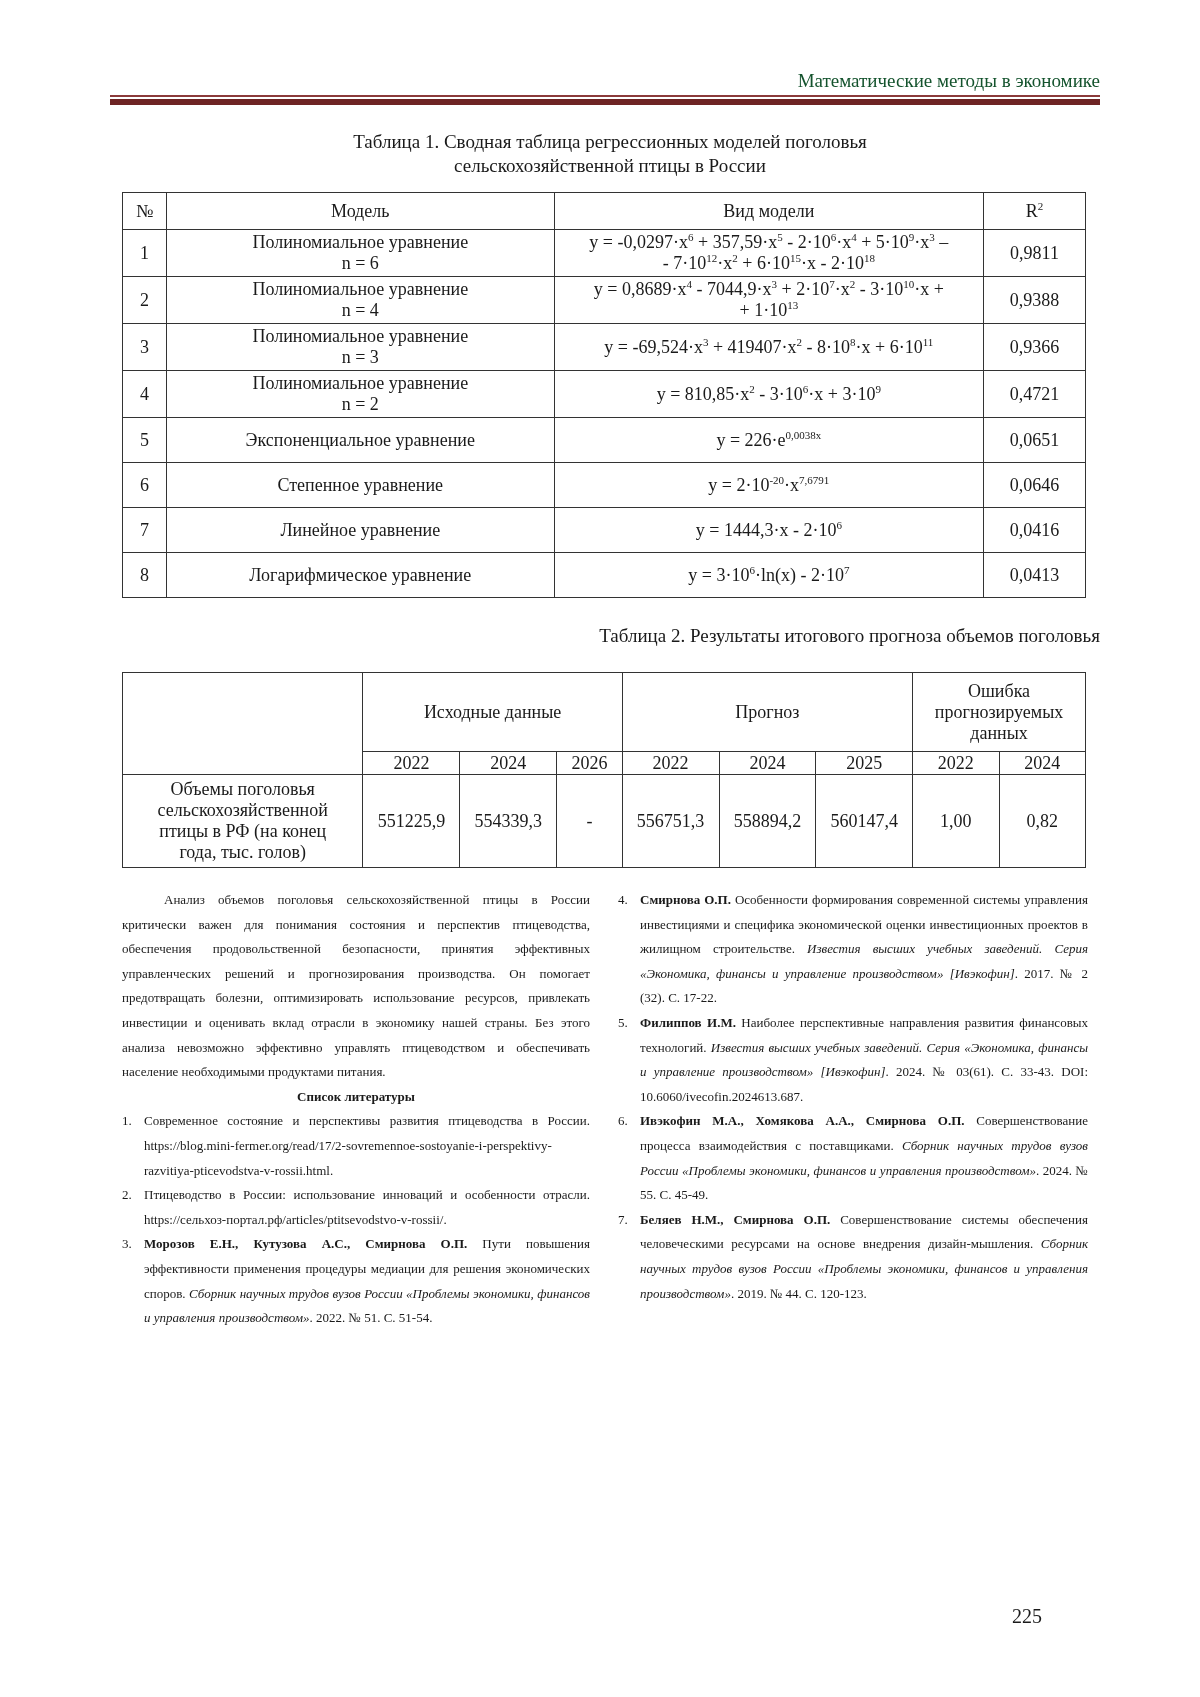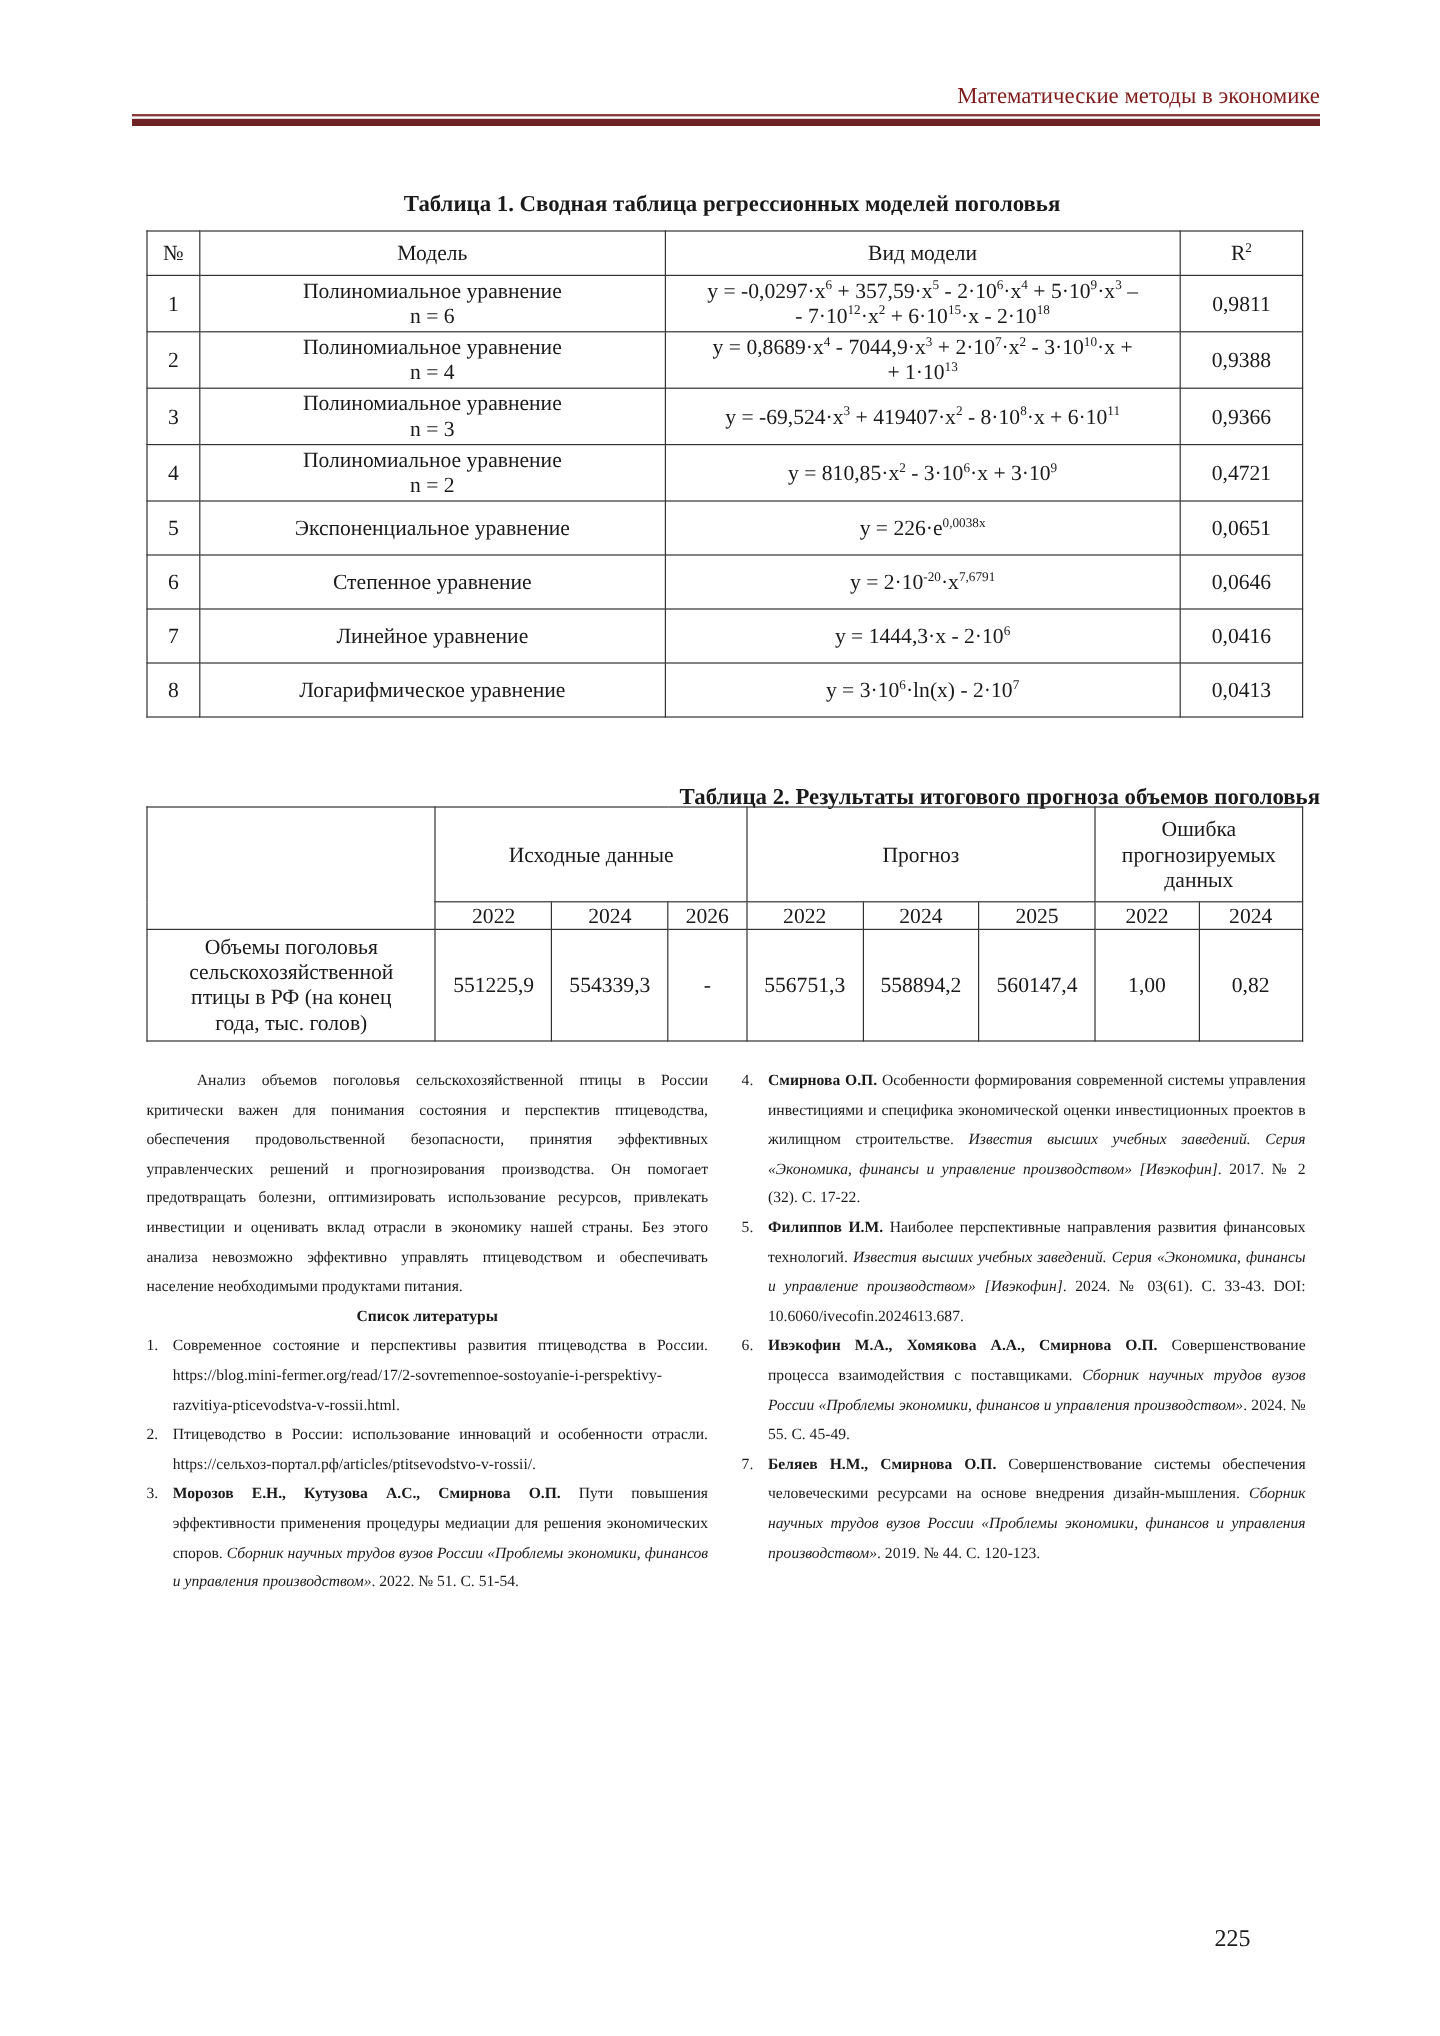--- a/index.html
+++ b/index.html
@@ -1,26 +1,26 @@
 <!DOCTYPE html>
 <html><head>
 <meta charset="utf-8">
 <style>
   html, body { margin: 0; padding: 0; background: #ffffff; }
   body { width: 1200px; height: 1697px; position: relative; overflow: hidden;
          font-family: "Liberation Serif", "DejaVu Serif", serif; color: #1a1a1a; }
 
   .running-head { position: absolute; left: 110px; top: 70px; width: 990px; text-align: right;
-                  font-size: 19px; color: #7f1d1d; }
+                  font-size: 19px; color: #14532d; }
   .head-rule { position: absolute; left: 110px; top: 95px; width: 990px; height: 10px; }
   .head-rule .thin { position: absolute; left: 0; right: 0; top: 0; height: 2px; background: #8b3a3a; }
   .head-rule .thick { position: absolute; left: 0; right: 0; top: 4px; height: 6px; background: #6e2424; }
 
-  .caption { position: absolute; left: 120px; width: 980px; text-align: center; font-weight: bold;
-             font-size: 19px; line-height: 24px; margin-top: 29px; }
+  .caption { position: absolute; left: 120px; width: 980px; text-align: center; font-weight: normal;
+             font-size: 19px; line-height: 24px; }
   .cap1 { top: 130px; }
   .cap2 { top: 624px; text-align: right; }
 
   table { border-collapse: collapse; position: absolute; font-size: 18px; }
   td, th { border: 1.5px solid #333; text-align: center; vertical-align: middle; font-weight: normal;
            padding: 0 4px; line-height: 21px; }
   sup { font-size: 11px; line-height: 0; vertical-align: 7px; }
 
   #t1 { left: 122px; top: 192px; width: 964px; }
   #t1 col.c1 { width: 44px; } #t1 col.c2 { width: 388px; } #t1 col.c3 { width: 430px; } #t1 col.c4 { width: 102px; }
@@ -50,20 +50,21 @@
 <body>
 
 <div class="running-head">Математические методы в экономике</div>
 <div class="head-rule">
   <div class="thin"></div>
   <div class="thick"></div>
 </div>
 
 <div class="caption cap1">
   <div>Таблица 1. Сводная таблица регрессионных моделей поголовья</div>
+  <div>сельскохозяйственной птицы в России</div>
 </div>
 <table id="t1">
   <colgroup>
       <col class="c1">
       <col class="c2">
       <col class="c3">
       <col class="c4">
     </colgroup>
   <tbody>
       <tr class="hdr">

